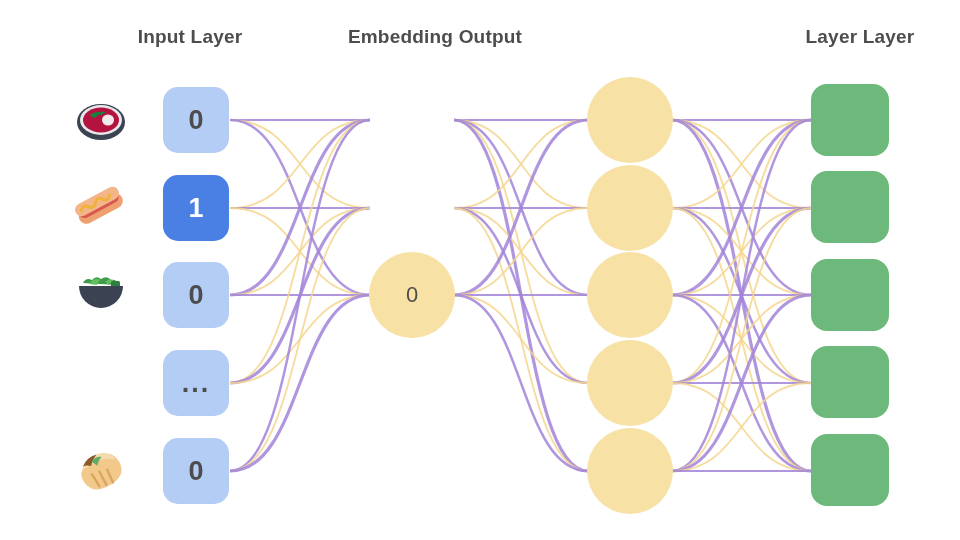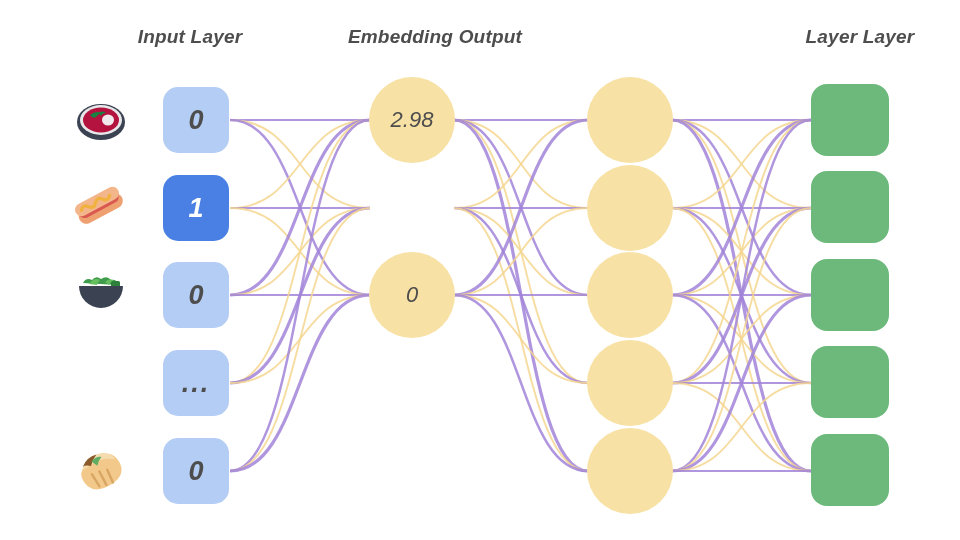--- a/index.html
+++ b/index.html
@@ -1,21 +1,21 @@
 <!DOCTYPE html>
 <html><head>
 <meta charset="utf-8">
 <style>
   html,body{margin:0;padding:0;}
   body{
     width:960px;height:540px;background:#ffffff;overflow:hidden;
     font-family:"Liberation Sans","DejaVu Sans",sans-serif;
     -webkit-font-smoothing:antialiased;
   }
-  #stage{position:relative;width:872px;height:540px;font-style:italic;}
+  #stage{position:relative;width:872px;height:540px;}
 
   
   .layer-title{
     position:absolute;top:26px;
     font-size:19px;font-weight:bold;color:#4d4d4d;
     letter-spacing:.2px;white-space:nowrap;text-align:center;
   }
   #title-input{left:95px;width:190px;}
   #title-embed{left:320px;width:230px;}
   #title-output{left:760px;width:200px;}
@@ -158,21 +158,20 @@
       </g>
     </svg>
   </div>
 
   <div class="node in-box" style="left:163px;top:87px;">0</div>
   <div class="node in-box active" style="left:163px;top:175px;">1</div>
   <div class="node in-box" style="left:163px;top:262px;">0</div>
   <div class="node in-box dots" style="left:163px;top:350px;">...</div>
   <div class="node in-box" style="left:163px;top:438px;">0</div>
 
-  <div class="node circ" style="left:369px;top:77px;">2.98</div>
   <div class="node circ" style="left:369px;top:252px;">0</div>
 
   <div class="node circ" style="left:587px;top:77px;"></div>
   <div class="node circ" style="left:587px;top:165px;"></div>
   <div class="node circ" style="left:587px;top:252px;"></div>
   <div class="node circ" style="left:587px;top:340px;"></div>
   <div class="node circ" style="left:587px;top:428px;"></div>
 
   <div class="node out-box" style="left:811px;top:84px;"></div>
   <div class="node out-box" style="left:811px;top:171px;"></div>

